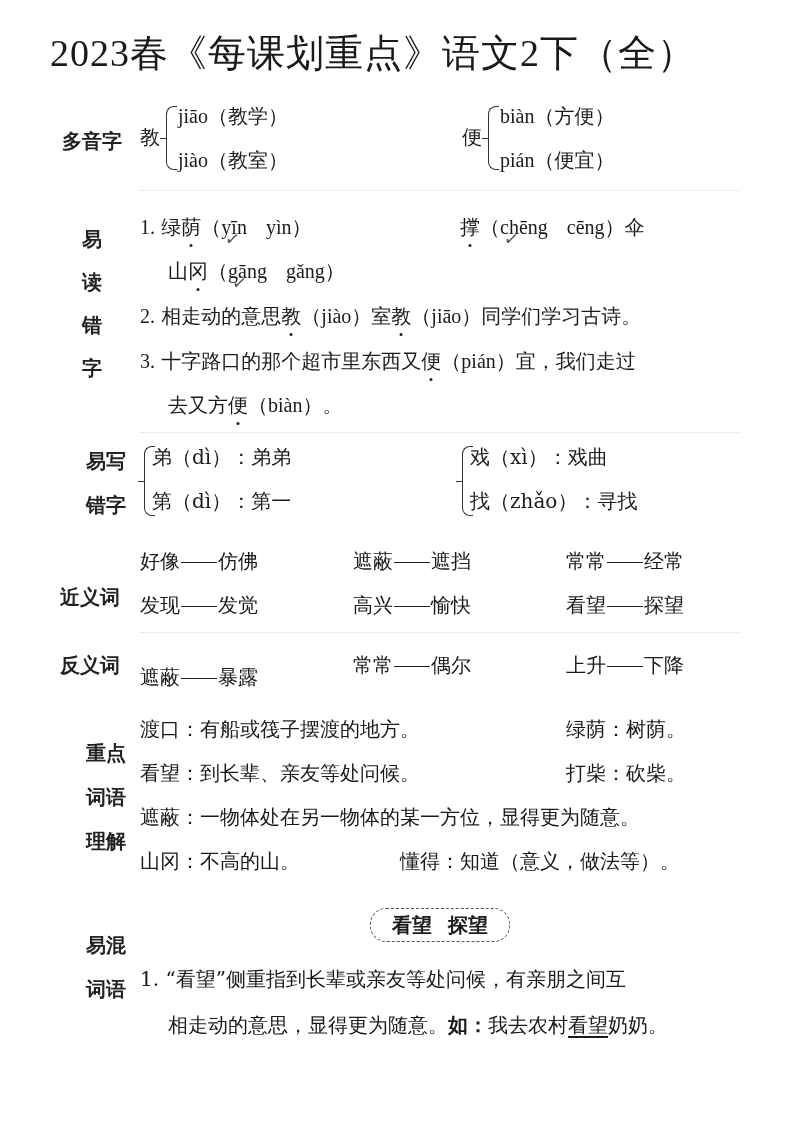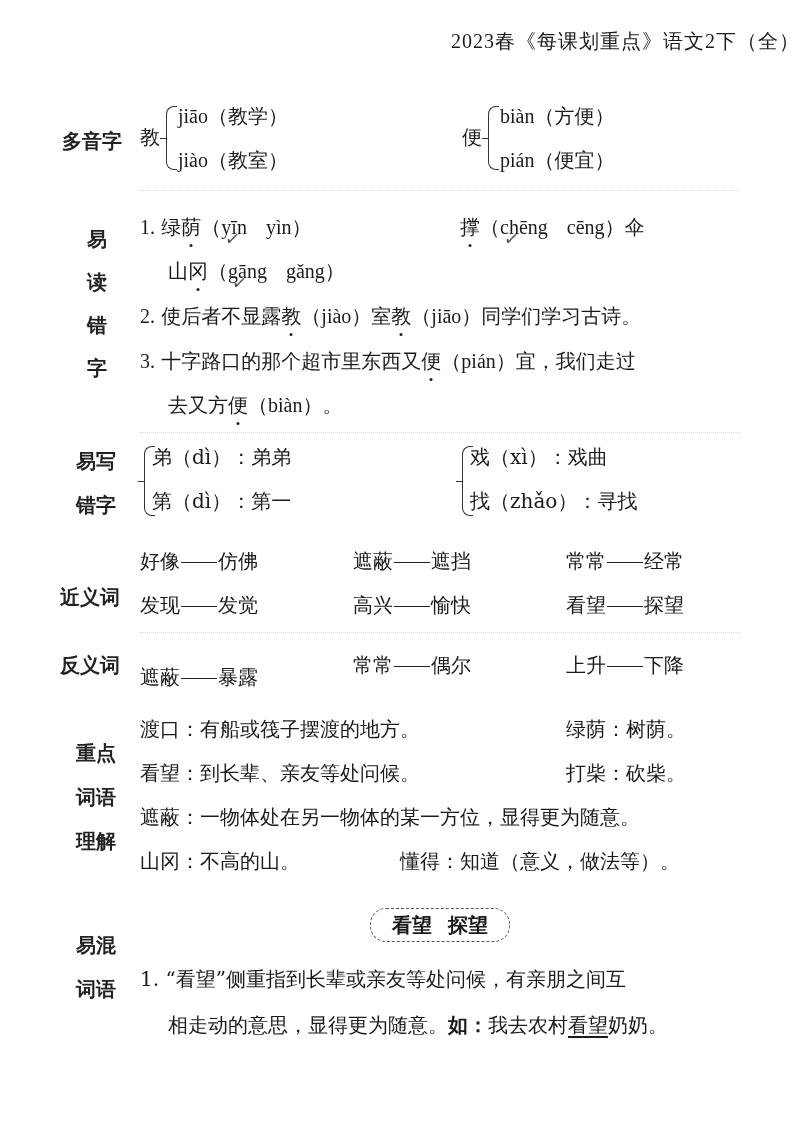--- a/index.html
+++ b/index.html
@@ -3,33 +3,33 @@
   <meta charset="utf-8">
   <style>
     html, body { margin: 0; padding: 0; background: #ffffff; }
     body {
       width: 800px; height: 1132px; position: relative; overflow: hidden;
       font-family: "DejaVu Serif", "Liberation Serif", serif;
       color: #1a1a1a;
     }
     .title {
       position: absolute; left: 0; right: 0; top: 28px;
-      text-align: right; font-size: 20px; letter-spacing: 1px;
-      padding-left: 83px;
+      text-align: left; font-size: 38px; letter-spacing: 1px;
+      padding-left: 50px;
       font-family: "Liberation Serif", "DejaVu Serif", serif;
     }
     .label {
       position: absolute; font-weight: bold; font-size: 20px;
       font-family: "DejaVu Sans", "Liberation Sans", sans-serif;
       color: #222;
-      text-align: center; line-height: 1.1;
+      text-align: left; line-height: 1.1;
     }
     .label.vert { width: 30px; }
     .label.vert span { display: block; margin-bottom: 21px; }
-    .label.two { width: 52px; }
+    .label.two { width: 52px; margin-left: 16px; }
     .label.two span { display: block; margin-bottom: 22px; }
     .row { position: absolute; font-size: 20px; white-space: nowrap; }
     .py { font-family: Liberation Serif, serif; font-size: 20px; }
     .divider {
       position: absolute; left: 140px; width: 600px; height: 0;
       border-top: 1px dotted #d9d9d9;
     }
     .brace {
       position: absolute; width: 10px; border: 1.5px solid #333;
       border-right: none; border-radius: 8px 0 0 8px;
@@ -87,21 +87,21 @@
   <span>绿</span><span class="dot-under">荫</span><span>（</span><span class="py check">yīn</span>&nbsp;&nbsp;&nbsp;<span class="py">yìn</span><span>）</span>
 </div>
 <div class="row" style="left:460px; top:214px;">
   <span class="dot-under">撑</span><span>（</span><span class="py check">chēng</span>&nbsp;&nbsp;&nbsp;<span class="py">cēng</span><span>）伞</span>
 </div>
 <div class="row" style="left:168px; top:258px;">
   <span>山</span><span class="dot-under">冈</span><span>（</span><span class="py check">gāng</span>&nbsp;&nbsp;&nbsp;<span class="py">gǎng</span><span>）</span>
 </div>
 <div class="row" style="left:140px; top:303px;">
   <span class="py">2.</span>
-  <span>使后者不显露</span><span class="dot-under">教</span><span class="py">（jiào）</span><span>室</span><span class="dot-under">教</span><span class="py">（jiāo）</span><span>同学们学习古诗。</span>
+  <span>相走动的意思</span><span class="dot-under">教</span><span class="py">（jiào）</span><span>室</span><span class="dot-under">教</span><span class="py">（jiāo）</span><span>同学们学习古诗。</span>
 </div>
 <div class="row" style="left:140px; top:348px;">
   <span class="py">3.</span>
   <span>十字路口的那个超市里东西又</span><span class="dot-under">便</span><span class="py">（pián）</span><span>宜，我们走过</span>
 </div>
 <div class="row" style="left:168px; top:392px;">
   <span>去又方</span><span class="dot-under">便</span><span class="py">（biàn）</span><span>。</span>
 </div>
 
 <div class="divider" style="top:432px;"></div>

